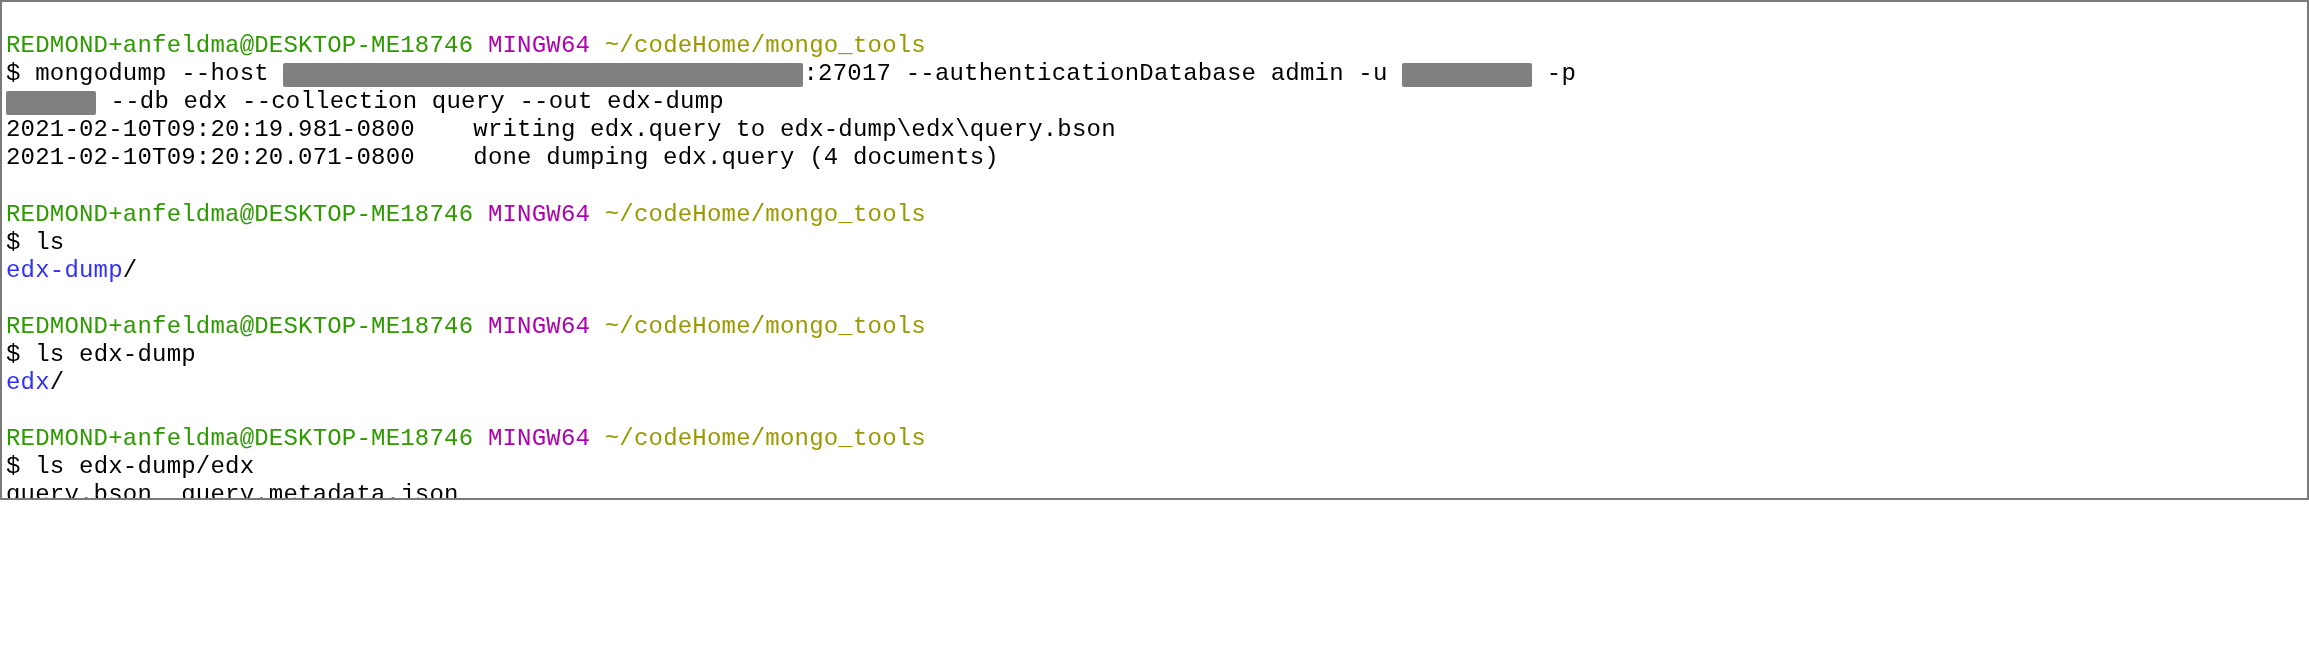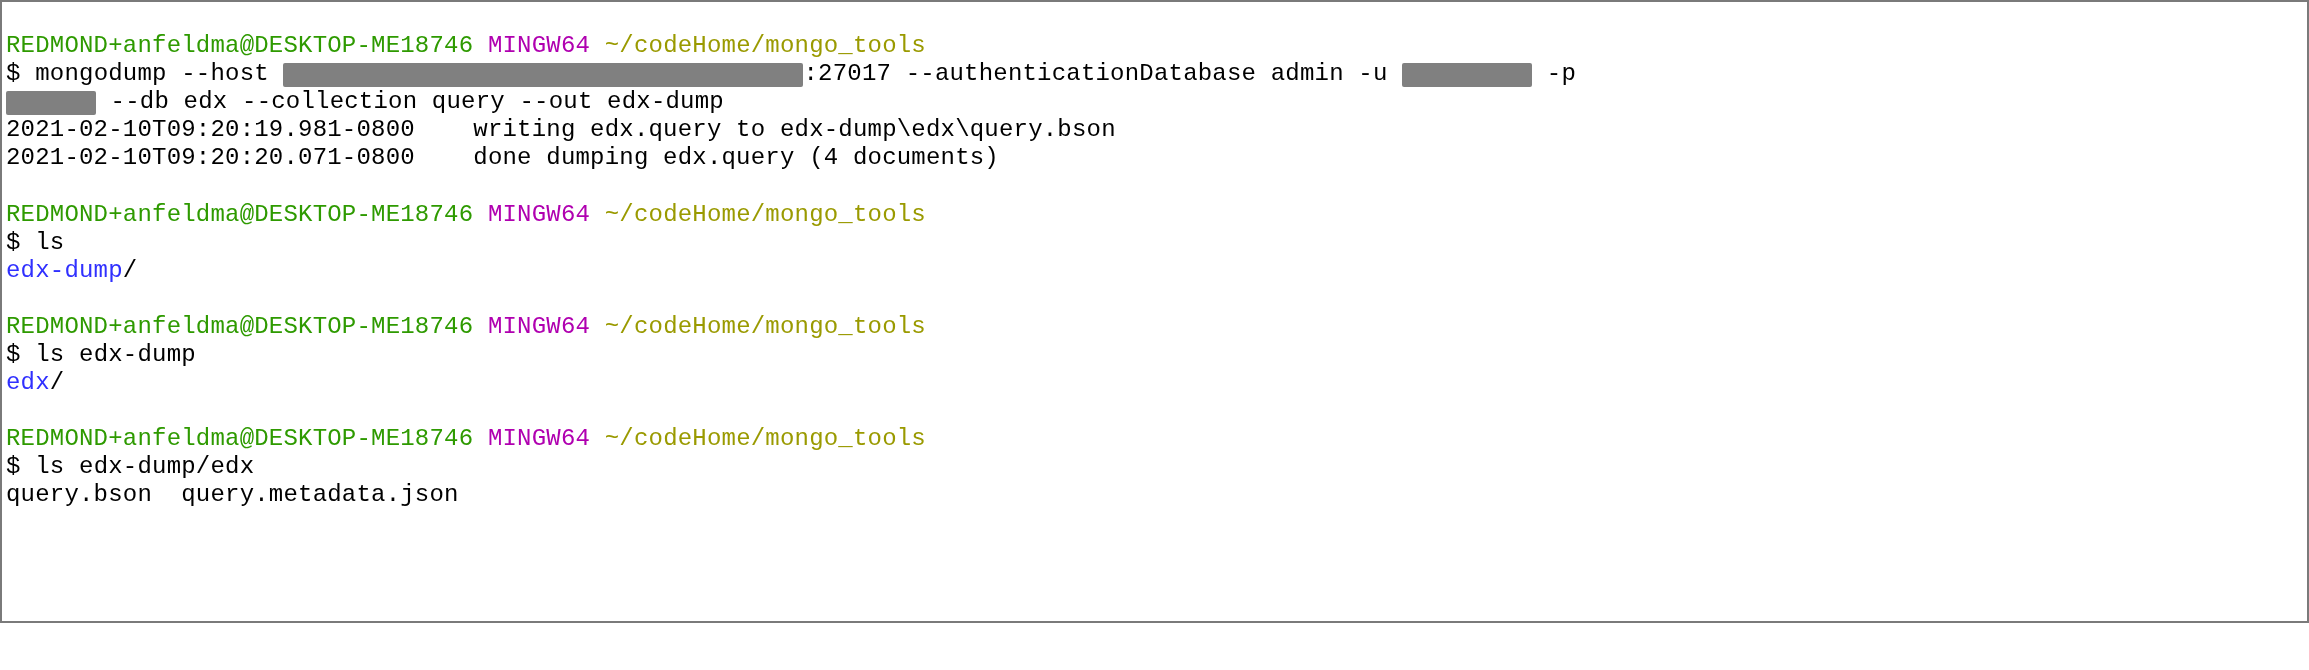--- a/index.html
+++ b/index.html
@@ -10,21 +10,21 @@
   .terminal {
     font-family: "Lucida Console", "Consolas", "Courier New", monospace;
     font-size: 24px;
     line-height: 1.17;
     white-space: pre;
     color: #000000;
     background: #ffffff;
     border: 2px solid #7a7a7a;
     box-sizing: border-box;
     width: 2309px;
-    height: 623px;
+    height: 500px;
     padding: 2px 4px 13px 4px;
     overflow: hidden;
     letter-spacing: 0.2px;
   }
   .user  { color: #2e9a00; }   
   .env   { color: #b000b0; }   
   .path  { color: #9a9a00; }   
   .dir   { color: #3030ff; }   
   .txt   { color: #000000; }
   .redact {

